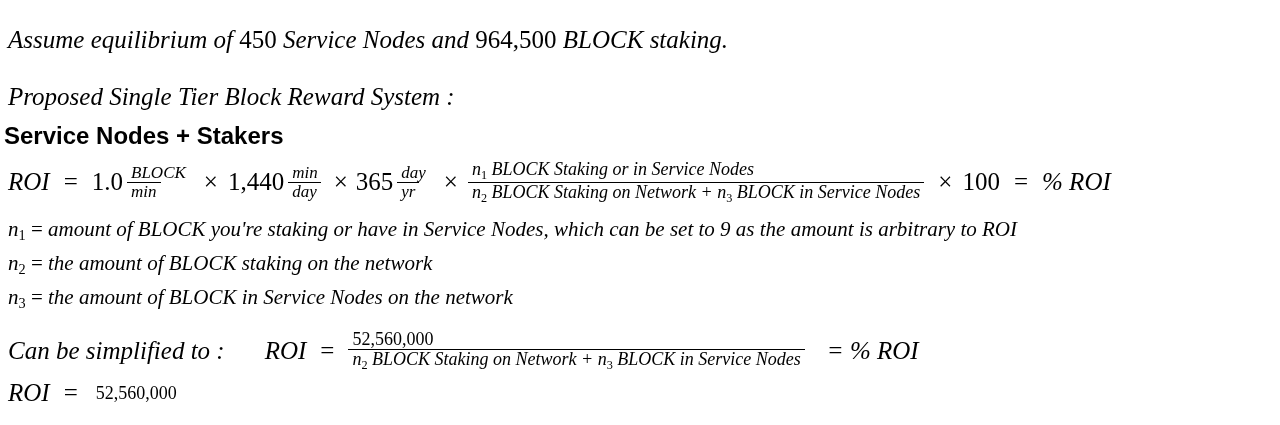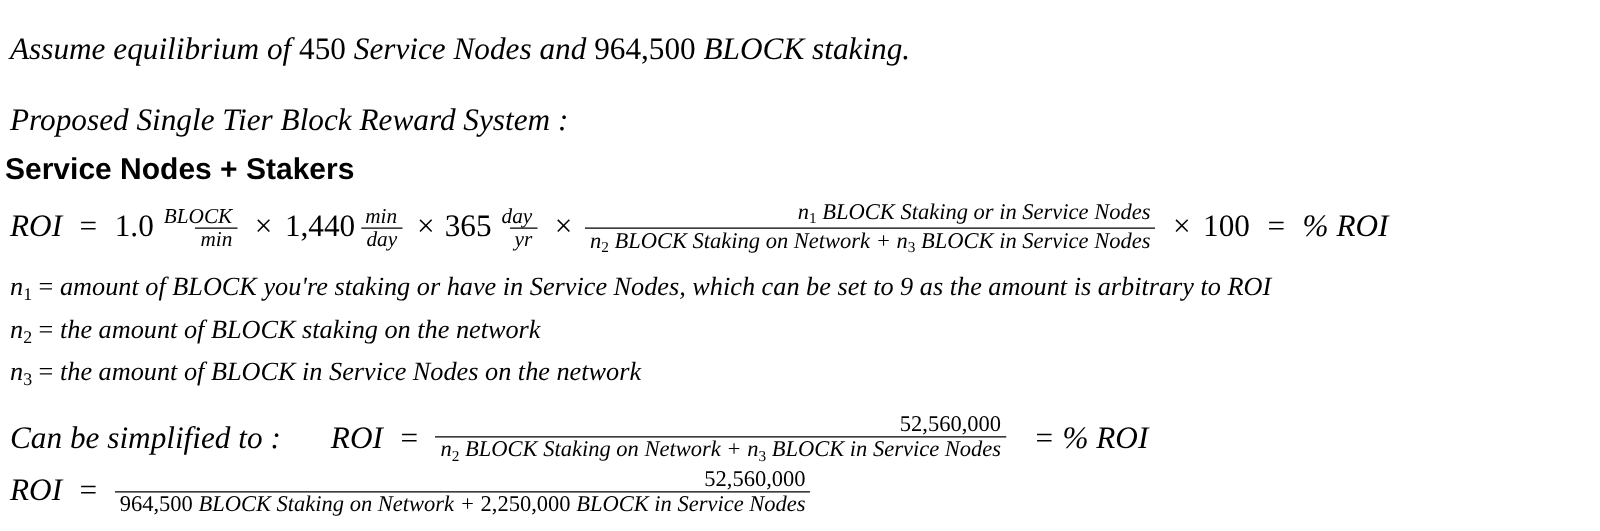--- a/index.html
+++ b/index.html
@@ -2,21 +2,21 @@
 <html><head>
   <meta charset="utf-8">
   <style>
     html, body { margin: 0; padding: 0; background: #ffffff; }
     body { width: 1280px; height: 425px; position: relative; overflow: hidden; color: #000; }
     .serif { font-family: "Liberation Serif", "DejaVu Serif", serif; }
     .it { font-style: italic; }
     .up { font-style: normal; }
     .line { position: absolute; white-space: nowrap; }
     .sub { font-size: 0.68em; vertical-align: -0.3em; font-style: normal; }
-    .frac { display: inline-flex; flex-direction: column; align-items: flex-end; vertical-align: middle; margin: 0 4px; }
+    .frac { display: inline-flex; flex-direction: column; align-items: flex-start; vertical-align: middle; margin: 0 4px; }
     .frac .num { padding: 0 4px; line-height: 1.05; }
     .frac .den { padding: 0 4px; line-height: 1.05; border-top: 1.5px solid #000; }
     .op { margin: 0 10px; font-style: normal; }
     .heading-sans { font-family: "Liberation Sans", "DejaVu Sans", sans-serif; font-weight: bold; font-size: 24px; }
     .mathline { font-size: 25px; display: flex; align-items: center; }
     .smallfrac { font-size: 17px; }
     .midfrac { font-size: 18px; }
   </style>
 </head>
 <body>
@@ -79,15 +79,14 @@
     <span class="den it"><span>n</span><span class="sub">2</span><span> BLOCK Staking on Network + </span><span>n</span><span class="sub">3</span><span> BLOCK in Service Nodes</span></span>
   </span>
   <span class="it" style="margin-left:18px;">= % ROI</span>
 </div>
 
 <div class="line serif mathline" style="left:8px; top:368px; height:50px;">
   <span class="it">ROI</span>
   <span class="op" style="margin:0 14px;">=</span>
   <span class="frac midfrac" style="margin-left:0;">
     <span class="num">52,560,000</span>
-    <span class="den"><span>964,500</span><span class="it"> BLOCK Staking on Network + </span><span>2,250,000</span><span class="it"> BLOCK in Service Nodes</span></span>
   </span>
 </div>
 
 </body></html>

